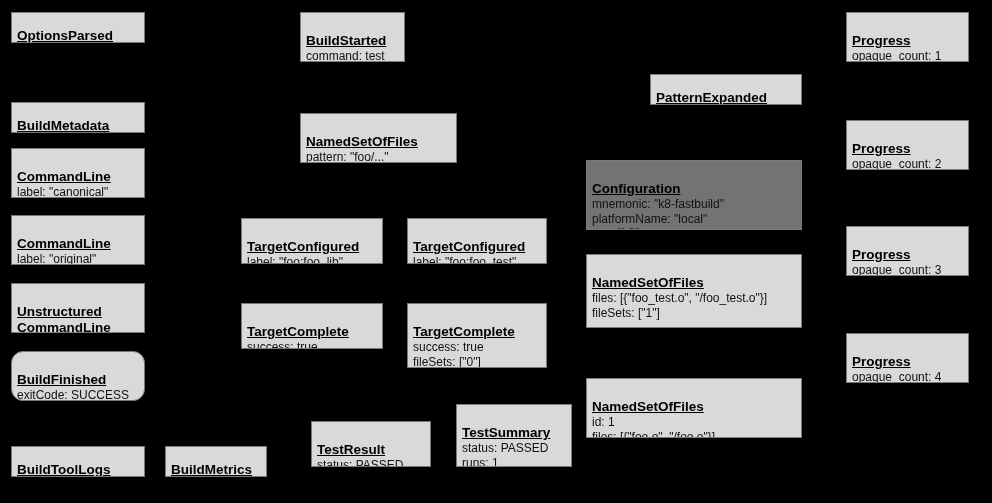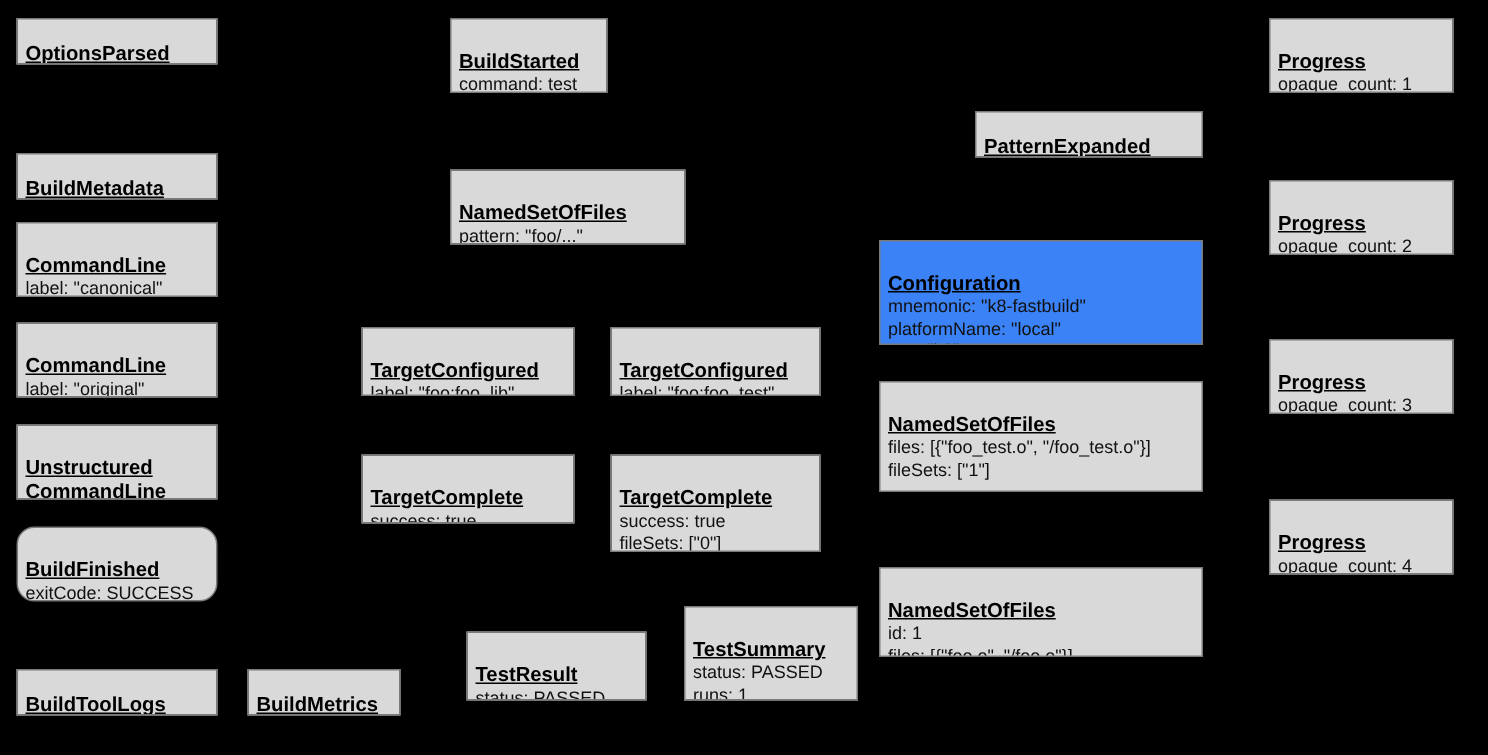--- a/index.html
+++ b/index.html
@@ -124,21 +124,21 @@
       <span class="attr">status: PASSED</span>
     </div>
     <div class="node" style="left: 456px; top: 404px; width: 116px; height: 63px; background: rgb(217, 217, 217); border-color: rgb(122, 122, 122);">
       <span class="title">TestSummary</span>
       <span class="attr">status: PASSED</span>
       <span class="attr">runs: 1</span>
     </div>
     <div class="node title-only" style="left: 650px; top: 74px; width: 152px; height: 31px; background: rgb(217, 217, 217); border-color: rgb(122, 122, 122);">
       <span class="title">PatternExpanded</span>
     </div>
-    <div class="node" style="left: 586px; top: 160px; width: 216px; height: 70px; background: #3b82f6; border-color: rgb(122, 122, 122);">
+    <div class="node" style="left: 586px; top: 160px; width: 216px; height: 70px; background: #737373; border-color: rgb(122, 122, 122);">
       <span class="title">Configuration</span>
       <span class="attr">mnemonic: "k8-fastbuild"</span>
       <span class="attr">platformName: "local"</span>
       <span class="attr">cpu: "k8"</span>
     </div>
     <div class="node" style="left: 586px; top: 254px; width: 216px; height: 74px; background: rgb(217, 217, 217); border-color: rgb(122, 122, 122);">
       <span class="title">NamedSetOfFiles</span>
       <span class="attr">files: [{"foo_test.o", "/foo_test.o"}]</span>
       <span class="attr">fileSets: ["1"]</span>
     </div>

